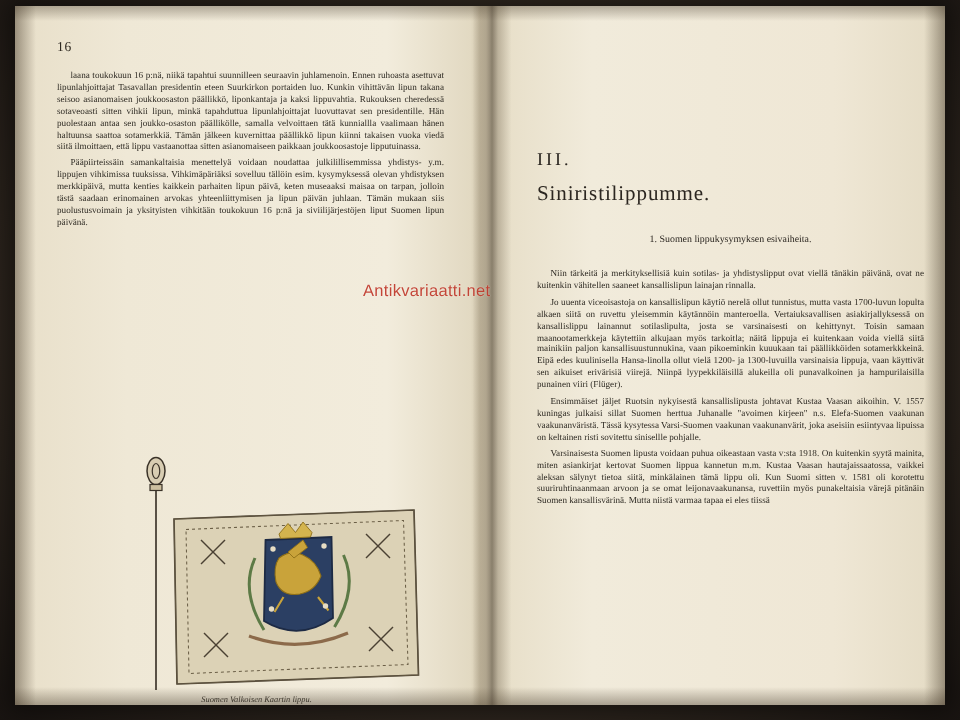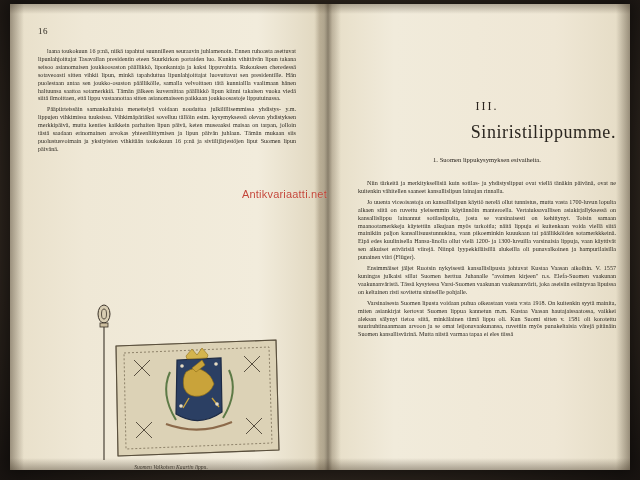--- a/index.html
+++ b/index.html
@@ -54,25 +54,25 @@
     text-indent:9px;
     hyphens:auto;
   }
   p.body + p.body{margin-top:3px;}
 
   .left-body{position:absolute;left:28px;top:44px;width:258px;}
   .right-body{position:absolute;left:348px;top:176px;width:258px;}
 
   .chapnum{
     position:absolute;left:348px;top:95px;width:258px;
-    text-align:center;font-size:12px;letter-spacing:2px;color:#2b2620;
+    text-align:left;font-size:12px;letter-spacing:2px;color:#2b2620;
   }
   .chaptitle{
     position:absolute;left:348px;top:118px;width:258px;
-    text-align:right;font-size:18px;color:#2b2620;letter-spacing:.6px;
+    text-align:left;font-size:14px;color:#2b2620;letter-spacing:.6px;
   }
   .sectitle{
     position:absolute;left:348px;top:152px;width:258px;
     text-align:center;font-size:6.6px;color:#2b2620;
   }
 
   
   .watermark{
     position:absolute;left:232px;top:184px;
     font-family:"Liberation Sans", sans-serif;

